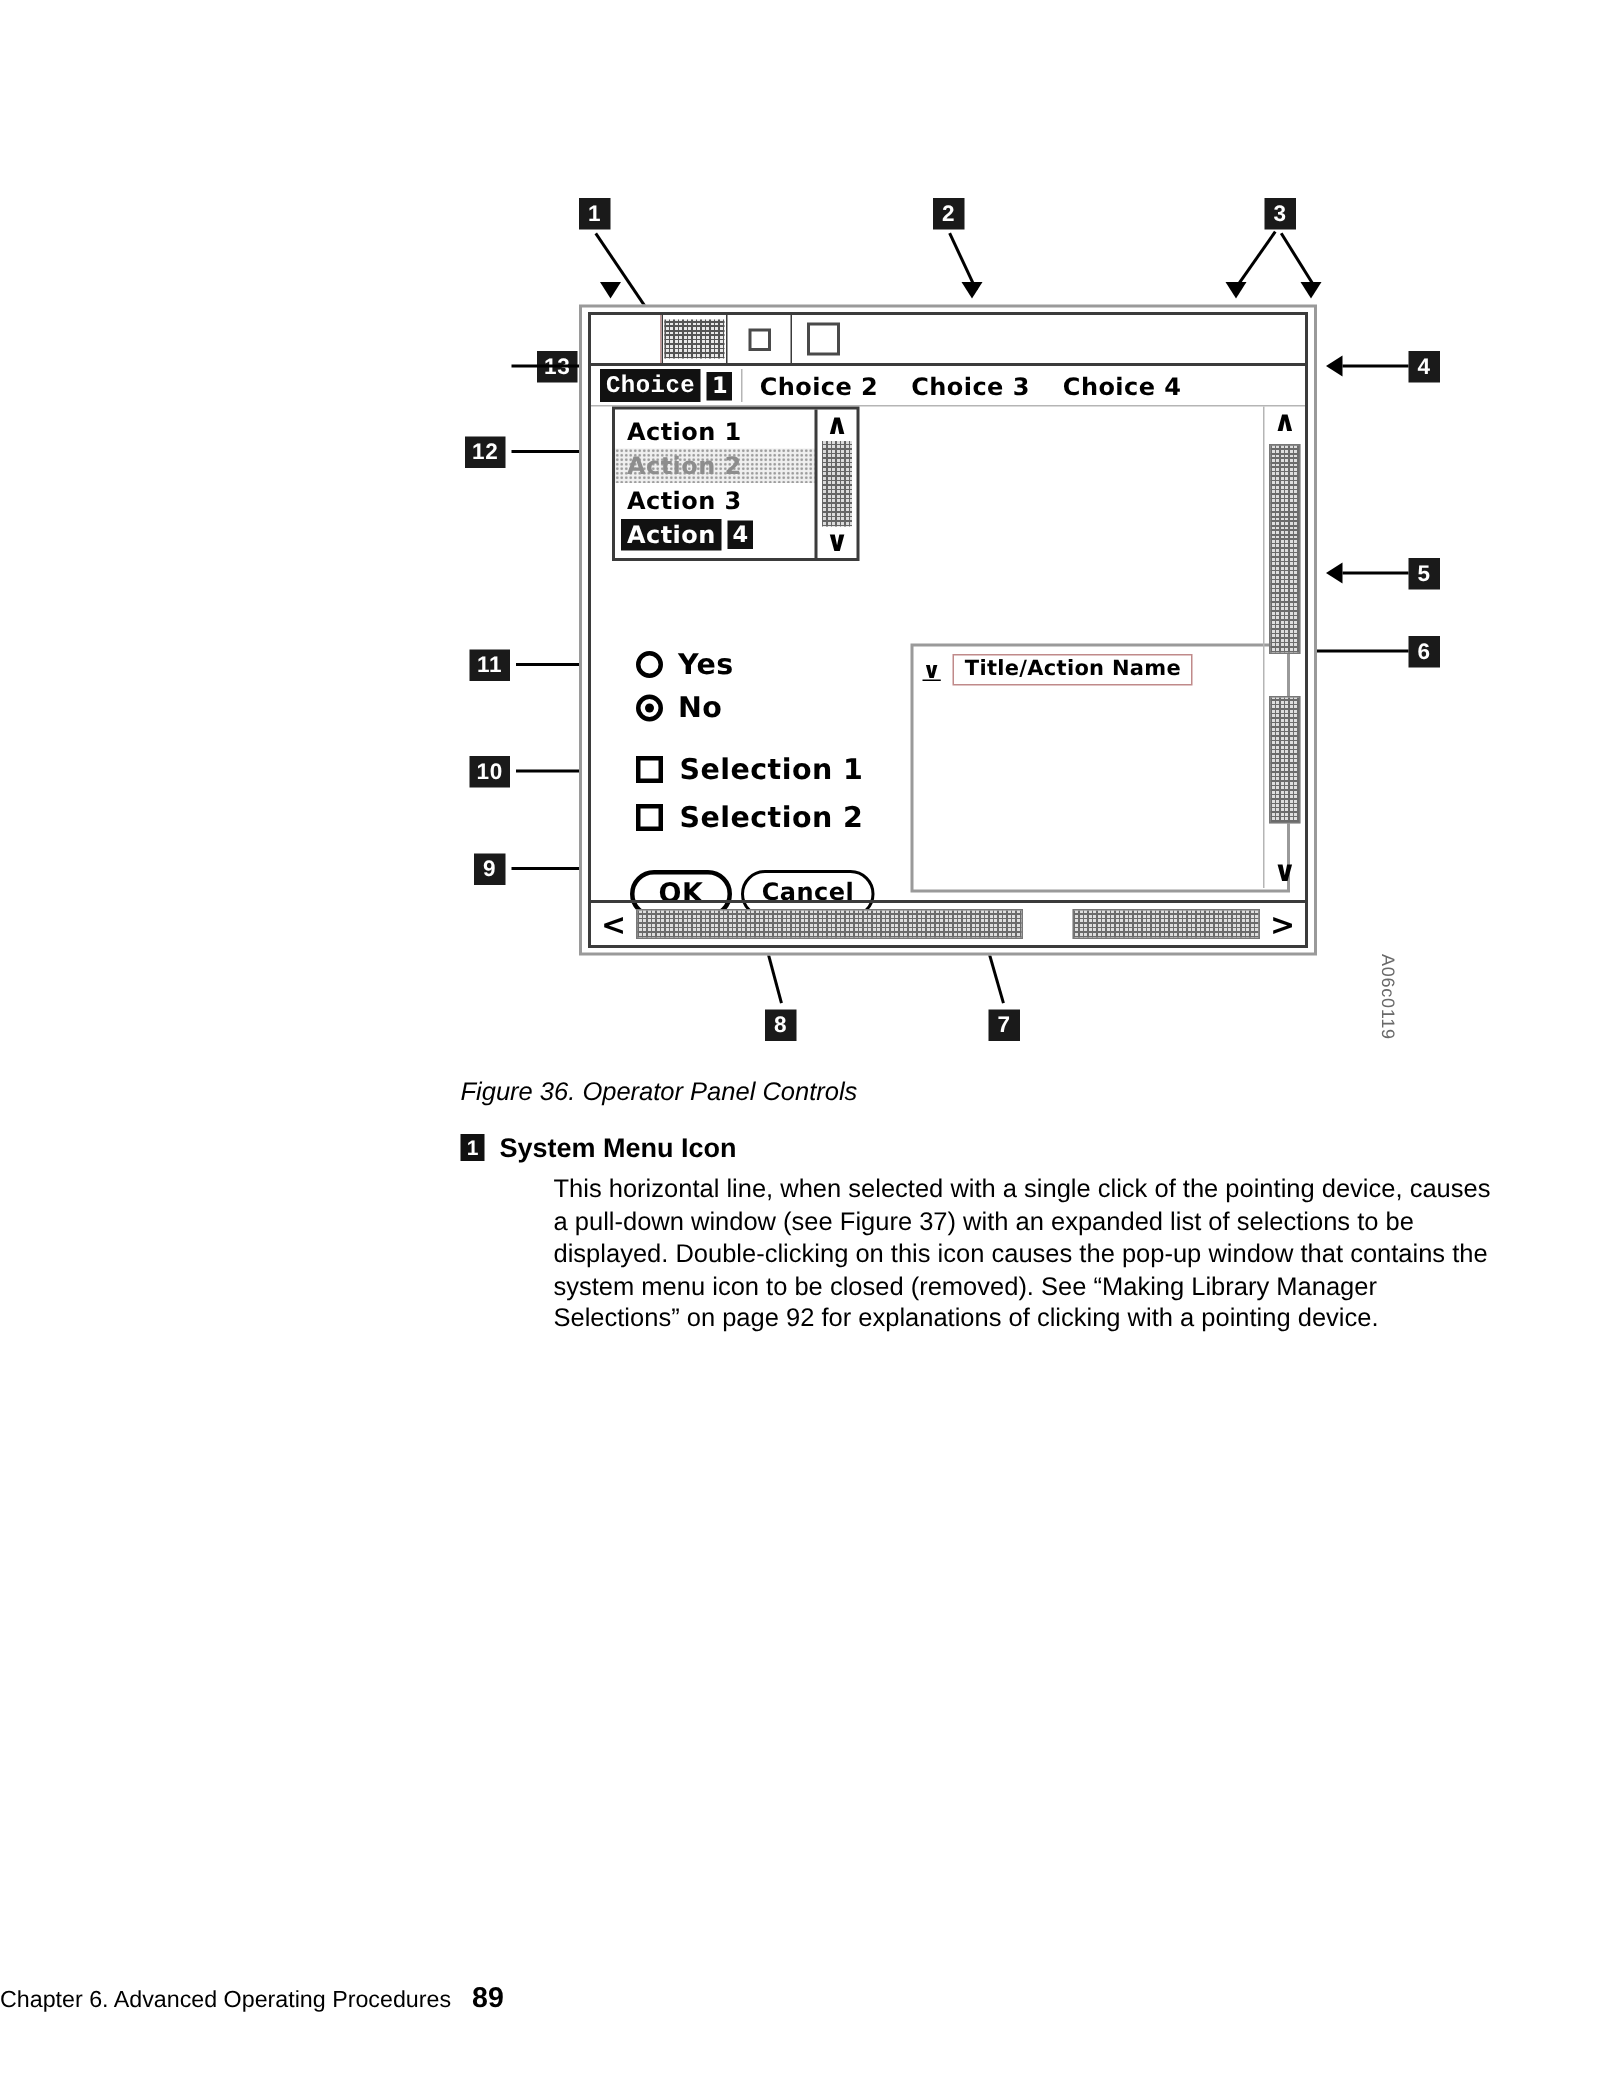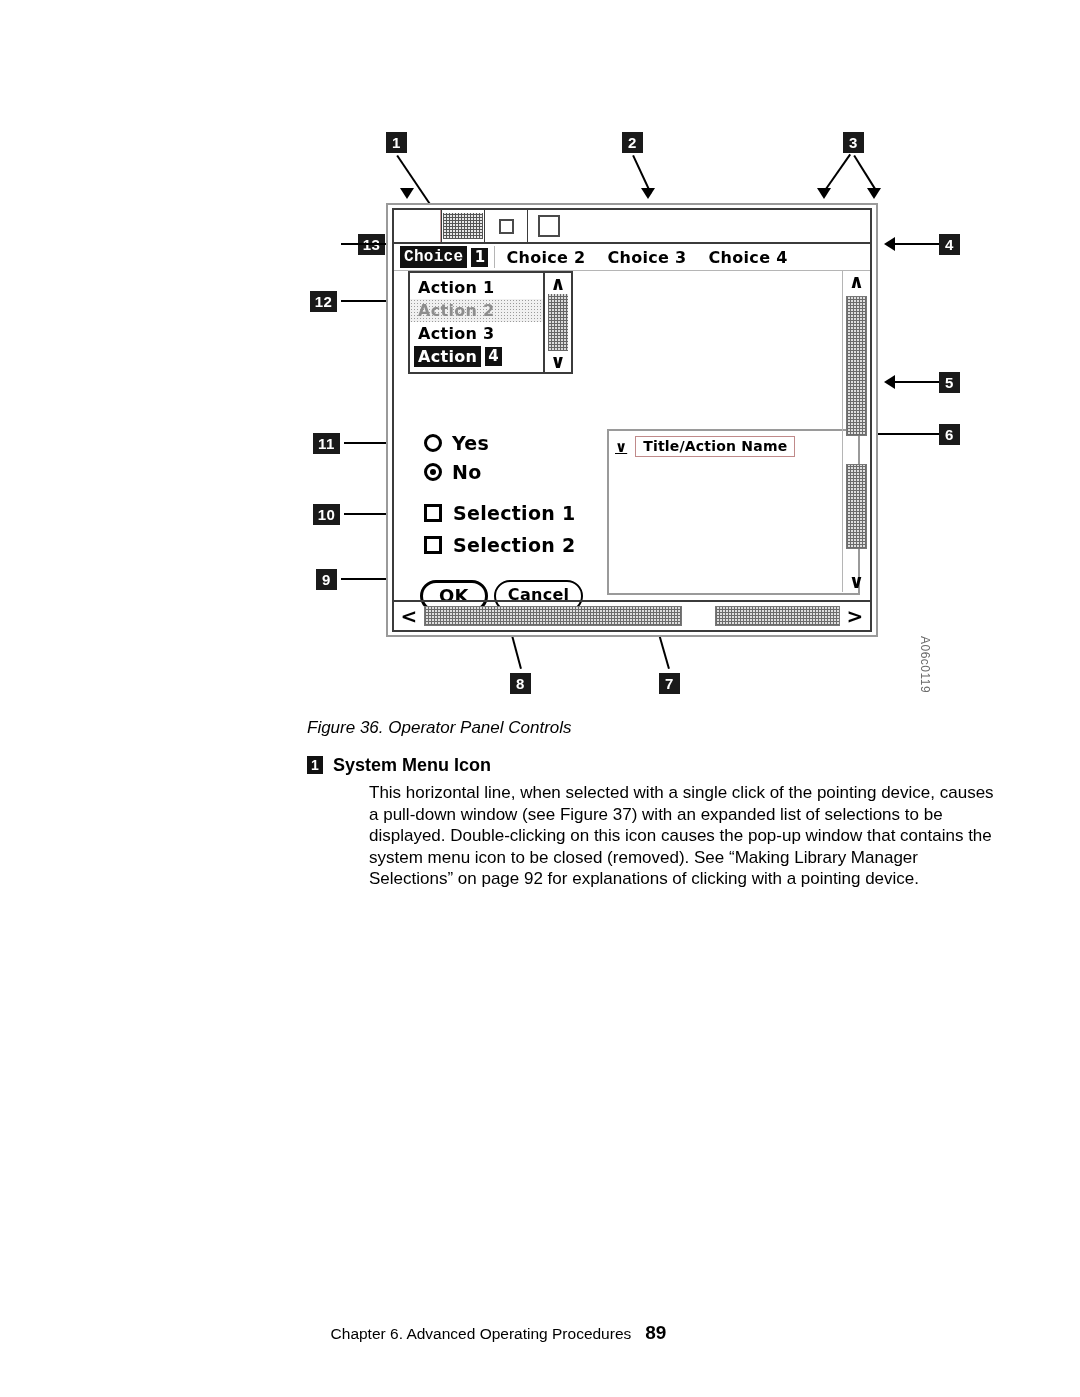--- a/index.html
+++ b/index.html
@@ -450,21 +450,21 @@
     line-height: 21.5px;
     text-align: left;
   }
 
   
   #footer {
     position: absolute;
     left: 0;
     right: 83px;
     top: 1322px;
-    text-align: center;
+    text-align: left;
     font-size: 15.5px;
   }
   #footer .pg {
     font-weight: bold;
     font-size: 19px;
     margin-left: 14px;
   }
 </style>
 </head>
 <body>

